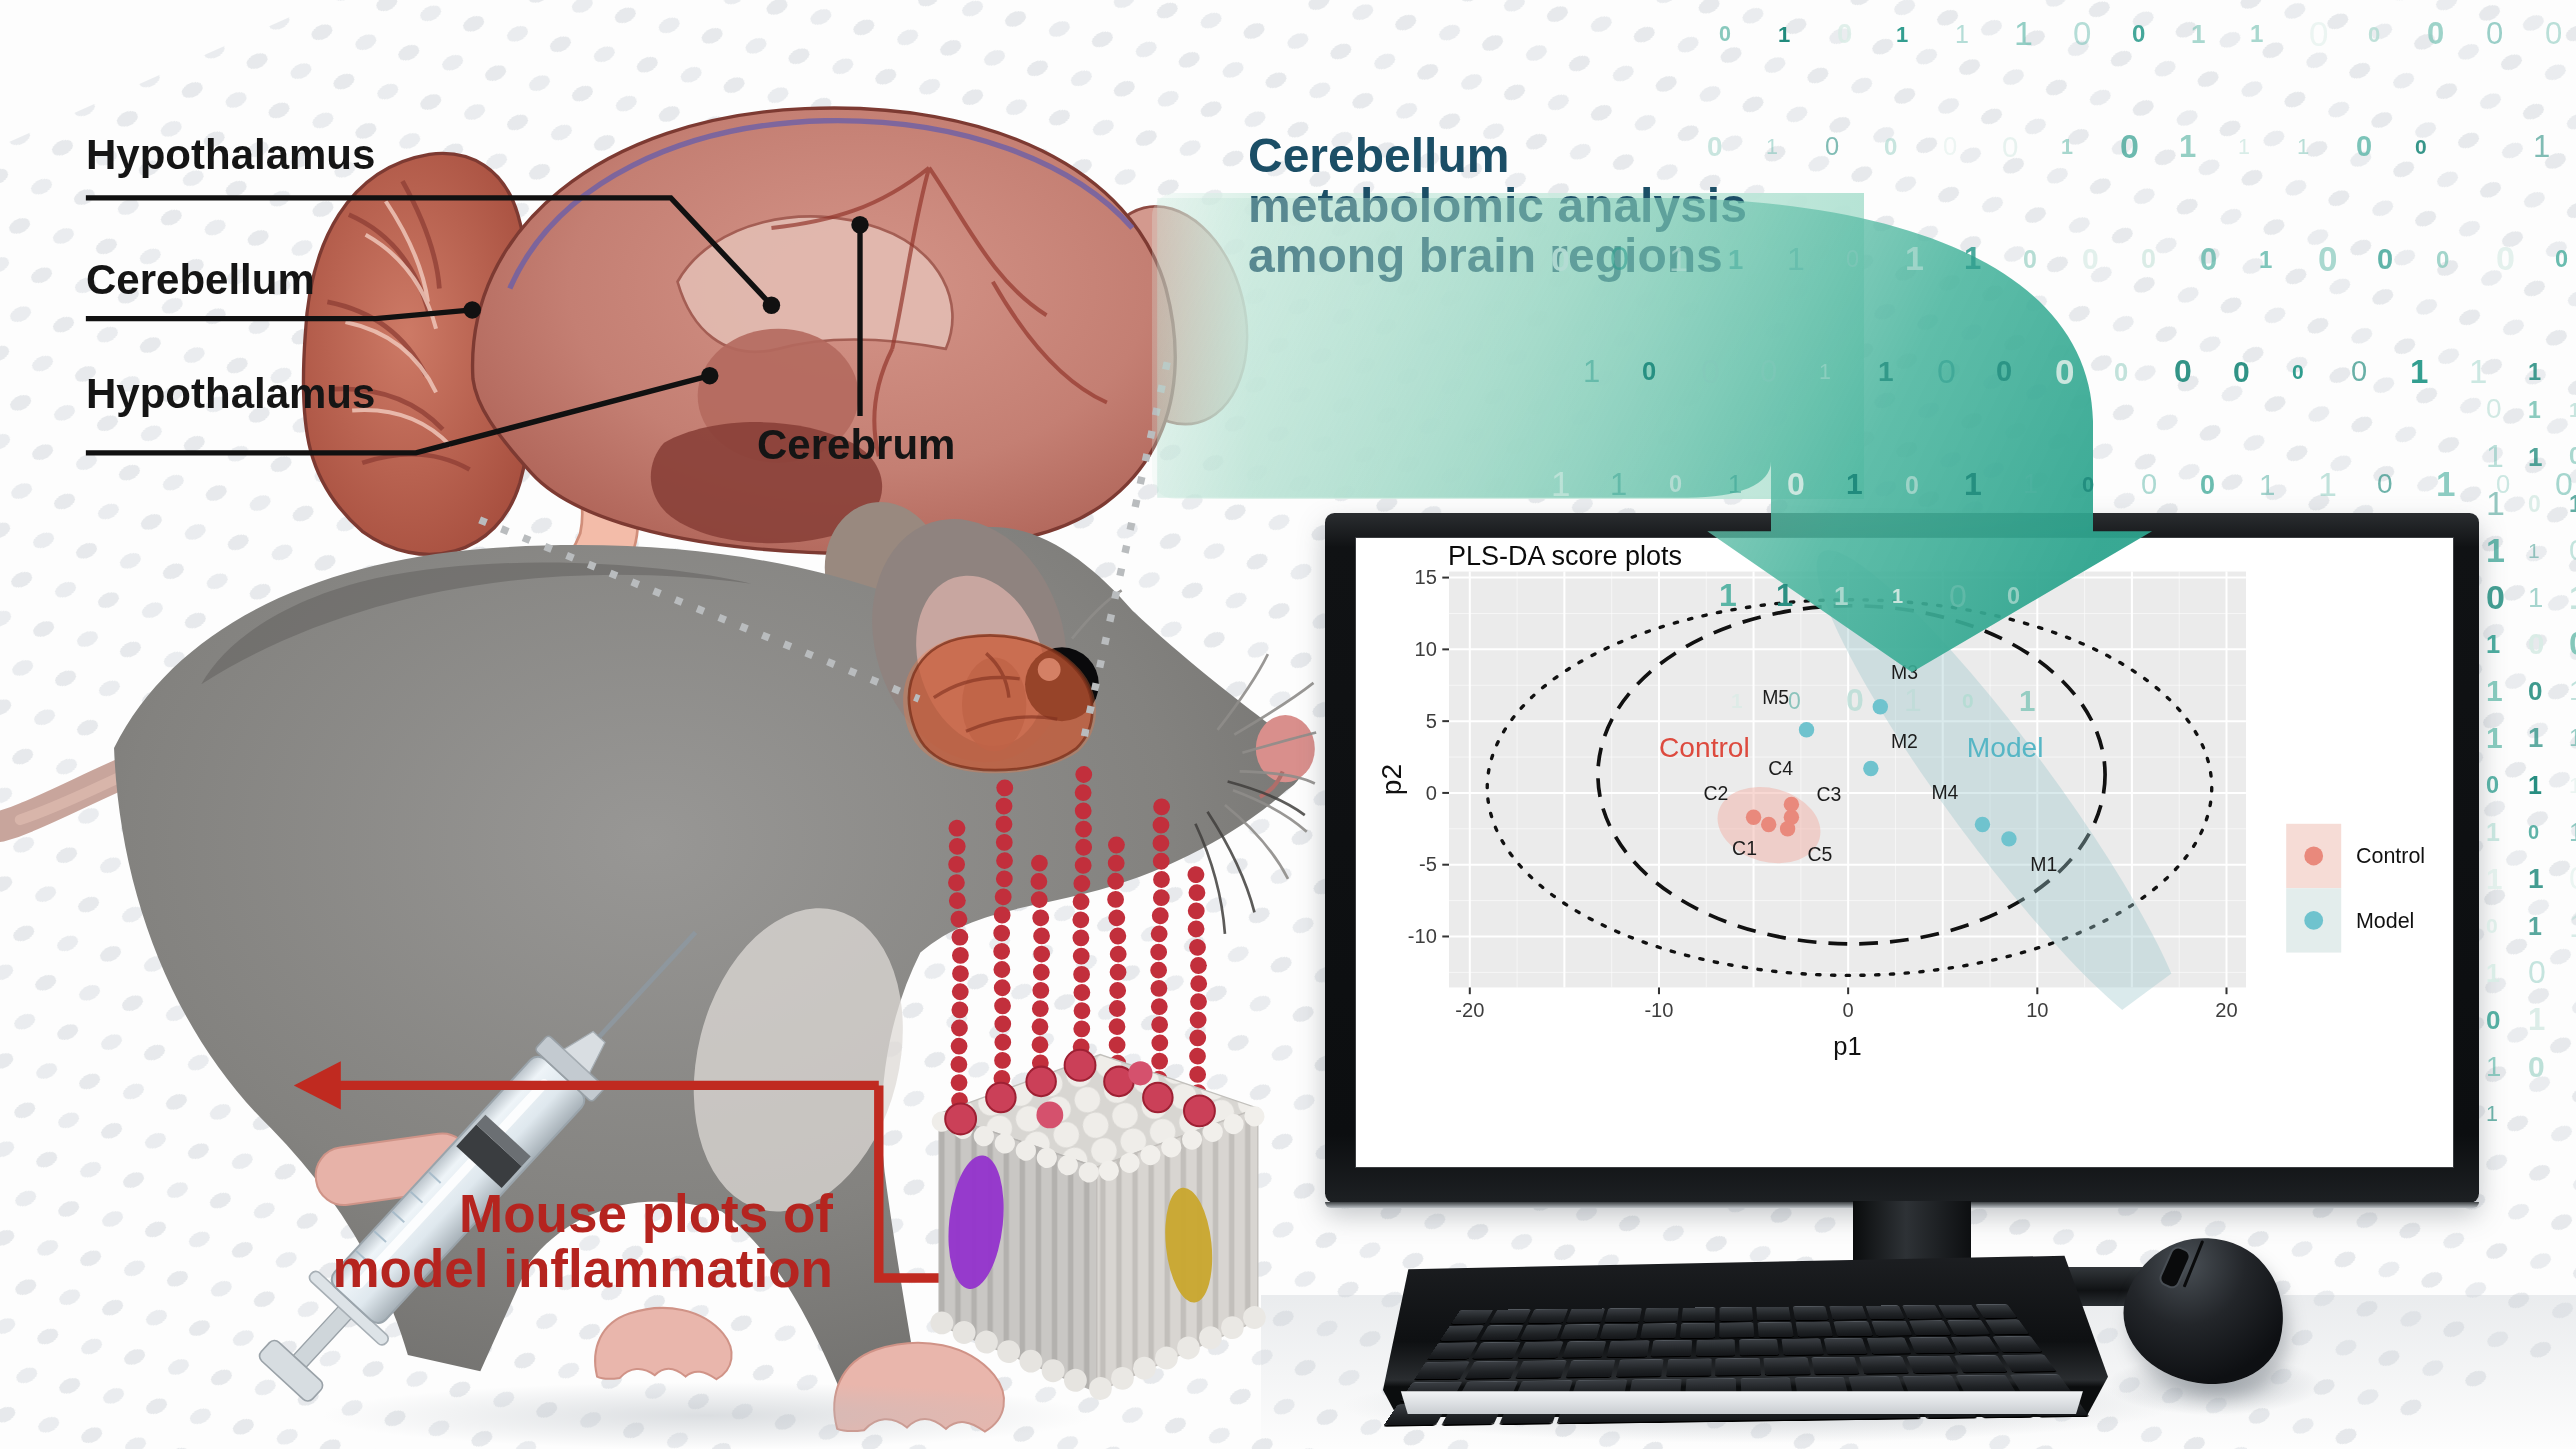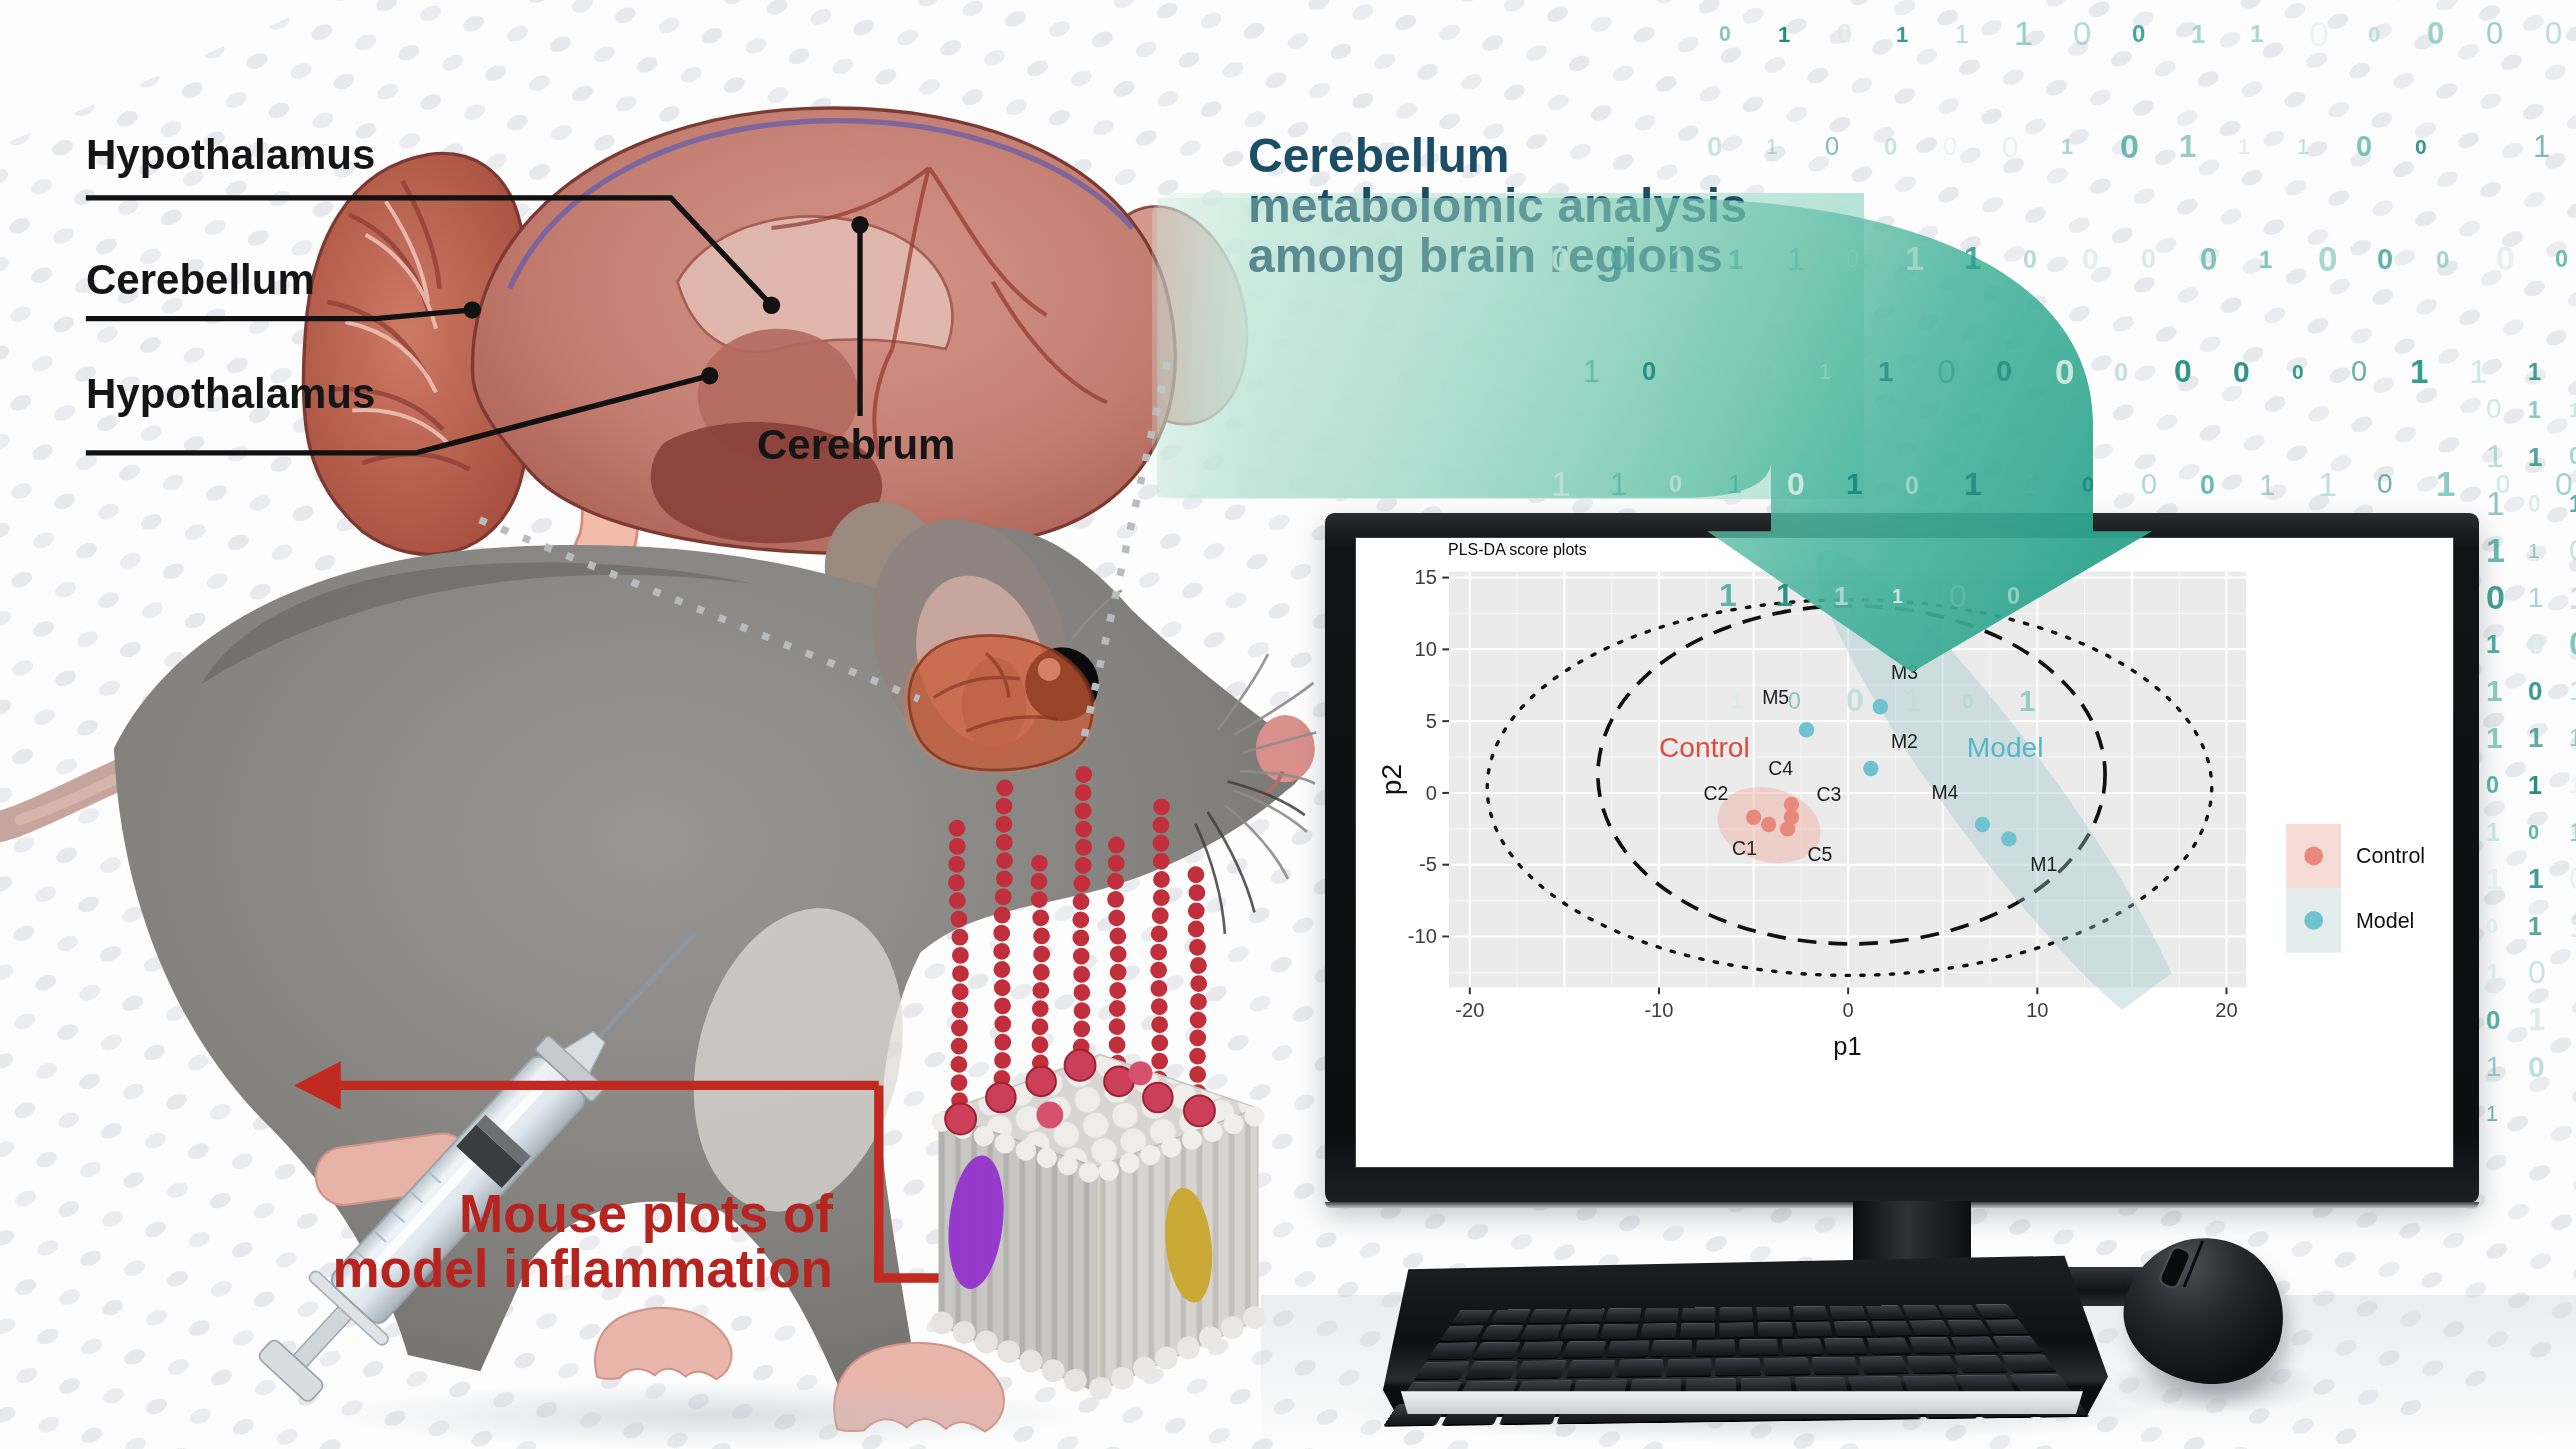--- a/index.html
+++ b/index.html
@@ -19,21 +19,21 @@
     border-radius:23px 0 0 23px;
     background:linear-gradient(90deg,rgba(223,242,234,0.25) 0%,rgba(213,238,228,0.85) 14%,rgba(198,233,221,0.92) 70%,rgba(178,226,211,0.95) 100%);}
   .headline{position:absolute;left:1248px;top:131px;z-index:7;font-weight:bold;font-size:48px;
     line-height:50px;color:#1b4e66;letter-spacing:0px;}
   .monitor{position:absolute;left:1325px;top:513px;width:1154px;height:690px;z-index:10;
     background:linear-gradient(180deg,#2a2d30 0%,#101214 5%,#0c0e10 90%,#1d2023 100%);
     border-radius:9.4px;box-shadow:0 12px 27px rgba(80,88,96,.35);}
   .screen{position:absolute;left:30px;top:23.5px;width:1097px;height:629px;background:#ffffff;
     border:1.3px solid #3a3d40;}
   .monitor-chin{position:absolute;left:0px;bottom:-5.4px;width:1154px;height:6.7px;background:linear-gradient(180deg,#3c4043,#babfc4);border-radius:0 0 6.7px 6.7px;}
-  .plot-title{position:absolute;left:1448px;top:541px;z-index:16;font-size:16px;color:#0b0b0b;}
+  .plot-title{position:absolute;left:1448px;top:541px;z-index:16;font-size:27px;color:#0b0b0b;}
   .screen-caption{position:absolute;left:1358px;top:1068px;width:1093px;z-index:16;text-align:center;
     font-weight:bold;font-size:50px;letter-spacing:0.7px;
     background:linear-gradient(90deg,#1d74b5 0%,#2392ab 55%,#2aa79a 100%);
     -webkit-background-clip:text;background-clip:text;color:transparent;}
   #plot{z-index:15;pointer-events:none;}
   .stand-neck{position:absolute;left:1853px;top:1201px;width:118px;height:72px;z-index:12;
     background:linear-gradient(90deg,#0a0c0d,#2e3236 45%,#0d0f11);}
   .stand-base{position:absolute;left:1664px;top:1267px;width:510px;height:39px;z-index:12;
     background:linear-gradient(180deg,#33373b,#101214 60%,#2a2e32);border-radius:10.7px/14.8px;}
   .kb{position:absolute;left:1383px;top:1249px;width:725px;height:168px;z-index:14;}

